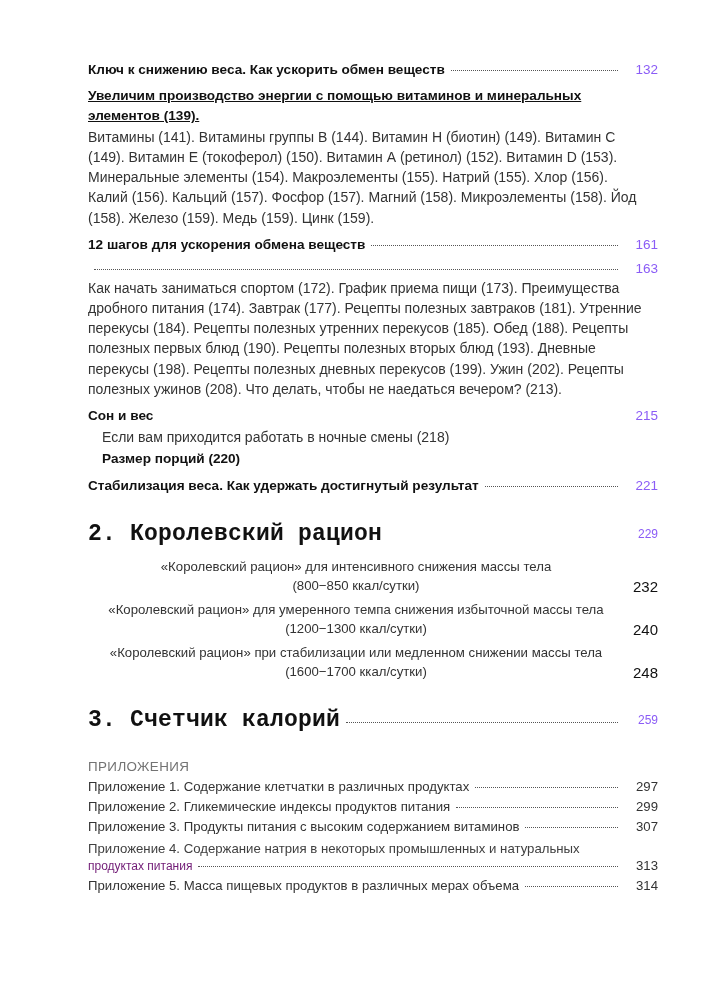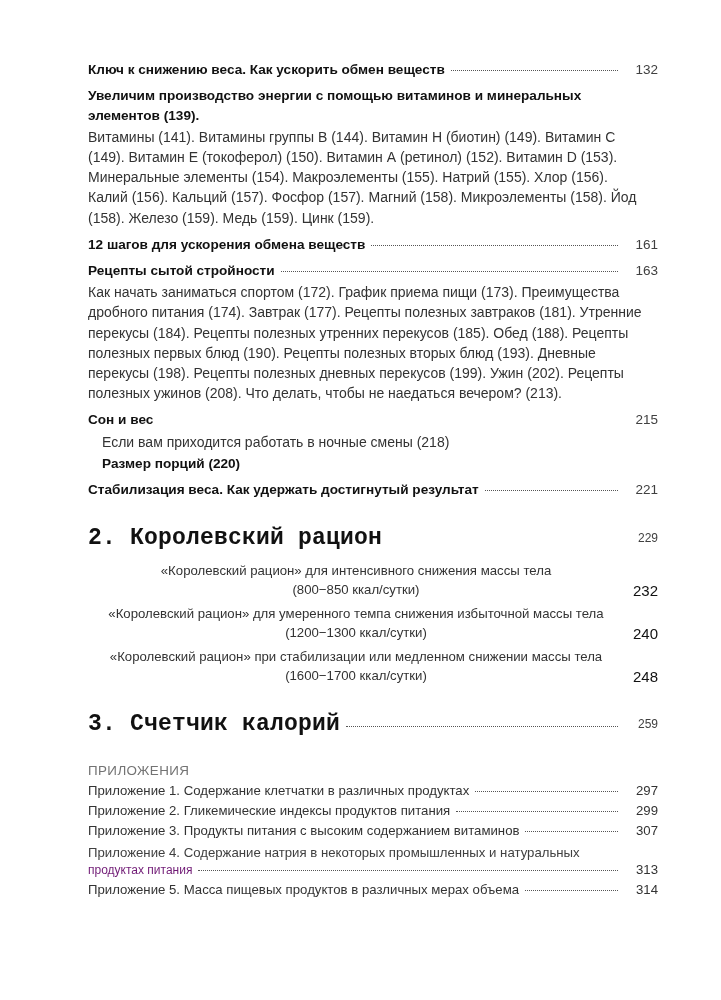--- a/index.html
+++ b/index.html
@@ -44,21 +44,21 @@
     border-bottom: 1px dotted #555;
     transform: translateY(-3px);
     min-width: 8px;
     height: 0;
   }
   .row .pg {
     flex: 0 0 auto;
     width: 34px;
     text-align: right;
     font-size: 13.5px;
-    color: #404040;
+    color: #8b5cf6;
   }
 
   .h-bold {
     font-size: 13.6px;
     font-weight: bold;
     color: #111;
     line-height: 1.42;
   }
   .body-txt {
     font-size: 14px;
@@ -134,33 +134,32 @@
 <div class="page">
   <div class="content">
 
     <div class="row">
       <span class="txt h-bold">Ключ к снижению веса. Как ускорить обмен веществ</span>
       <span class="dots"></span>
       <span class="pg">132</span>
     </div>
 
     <div class="blk">
-      <div class="h-bold" style="max-width:555px;">Увеличим производство энергии с помощью витаминов и минеральных элементов (139).</div>
+      <div class="h-bold" style="max-width:555px;text-decoration:underline;">Увеличим производство энергии с помощью витаминов и минеральных элементов (139).</div>
     </div>
 
     <div class="blk-tight body-txt" style="max-width:555px;">Витамины (141). Витамины группы В (144). Витамин Н (биотин) (149). Витамин С (149). Витамин Е (токоферол) (150). Витамин А (ретинол) (152). Витамин D (153). Минеральные элементы (154). Макроэлементы (155). Натрий (155). Хлор (156). Калий (156). Кальций (157). Фосфор (157). Магний (158). Микроэлементы (158). Йод (158). Железо (159). Медь (159). Цинк (159).</div>
 
     <div class="row blk">
       <span class="txt h-bold">12 шагов для ускорения обмена веществ</span>
       <span class="dots"></span>
       <span class="pg">161</span>
     </div>
 
     <div class="row blk">
-      <span class="txt h-bold">Рецепты сытой стройности</span>
       <span class="dots"></span>
       <span class="pg">163</span>
     </div>
 
     <div class="blk-tight body-txt" style="max-width:555px;">Как начать заниматься спортом (172). График приема пищи (173). Преимущества дробного питания (174). Завтрак (177). Рецепты полезных завтраков (181). Утренние перекусы (184). Рецепты полезных утренних перекусов (185). Обед (188). Рецепты полезных первых блюд (190). Рецепты полезных вторых блюд (193). Дневные перекусы (198). Рецепты полезных дневных перекусов (199). Ужин (202). Рецепты полезных ужинов (208). Что делать, чтобы не наедаться вечером? (213).</div>
 
     <div class="row blk">
       <span class="txt h-bold">Сон и вес</span>
       <span class="dots" style="border-bottom:none;"></span>
       <span class="pg">215</span>

